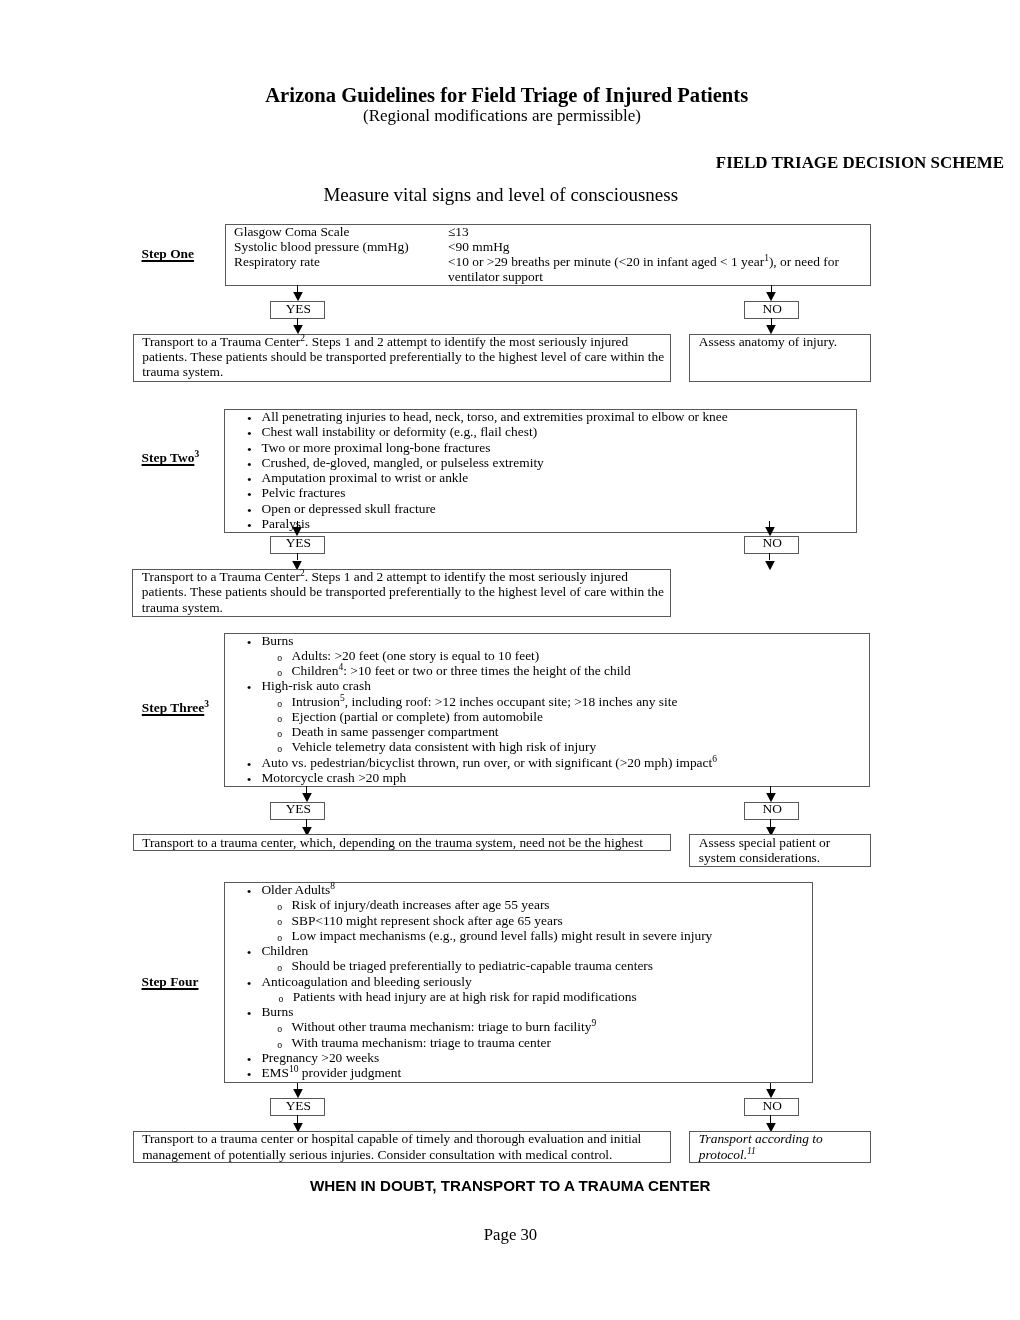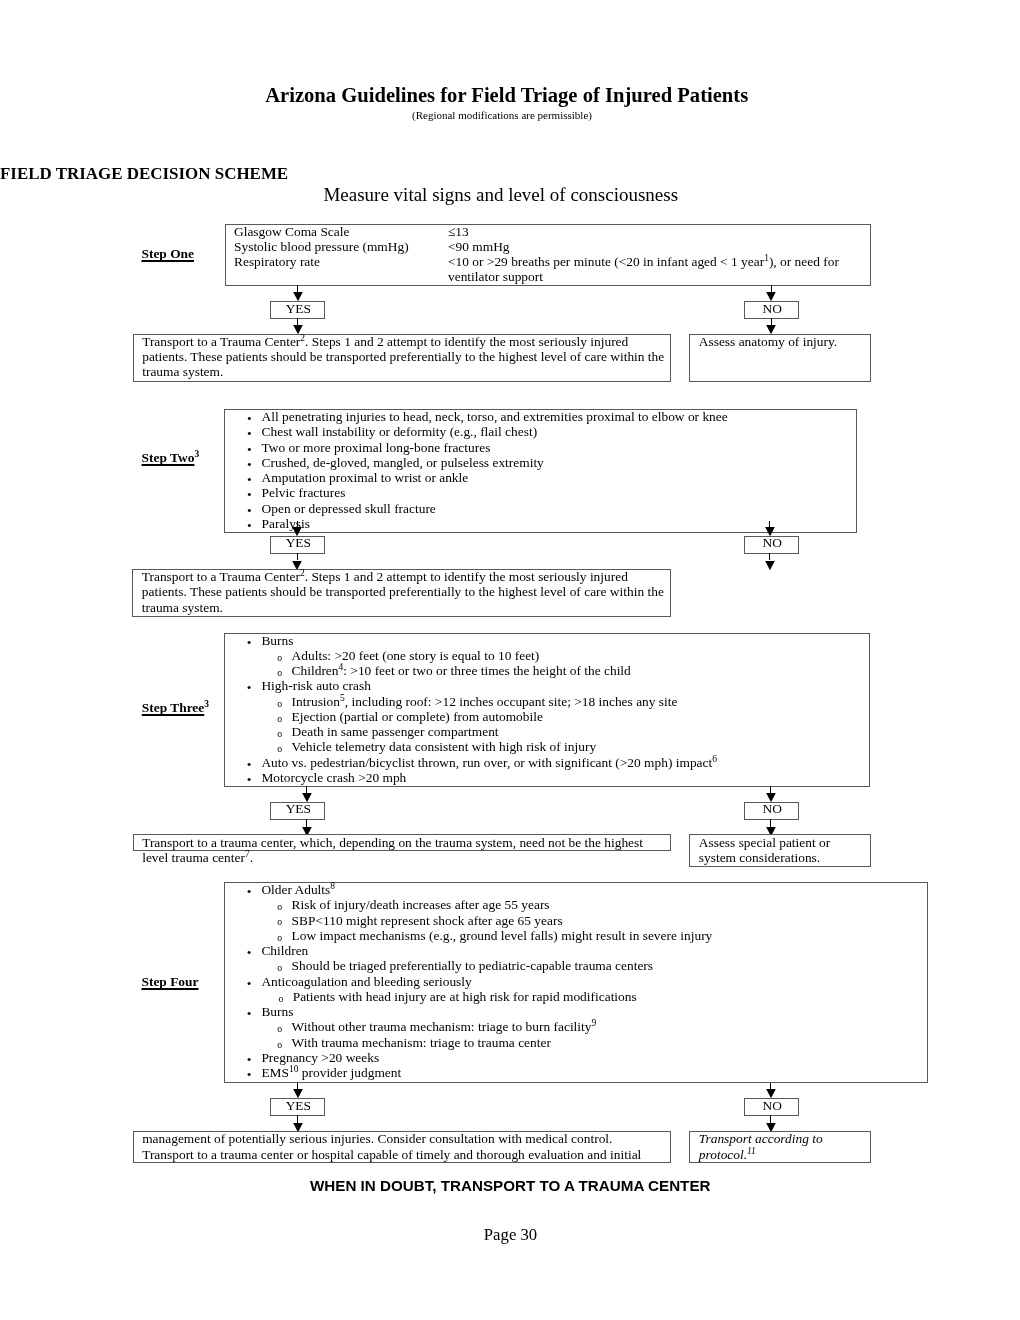--- a/index.html
+++ b/index.html
@@ -6,22 +6,22 @@
   html,body{margin:0;padding:0;}
   body{width:1020px;height:1320px;background:#ffffff;color:#000000;
        font-family:"Liberation Serif",serif;font-size:13.42px;position:relative;overflow:hidden;
        -webkit-font-smoothing:antialiased;}
   .page{position:relative;width:1020px;height:1320px;transform:translateZ(0);}
 
   
   .doc-title{position:absolute;left:0;top:84.3px;width:1013.4px;text-align:center;
              font-size:20.6px;line-height:23.7px;font-weight:bold;}
   .doc-subtitle{position:absolute;left:0;top:105.8px;width:1004px;text-align:center;
-             font-size:11px;line-height:19.2px;}
-  .section-heading{position:absolute;left:0;top:164px;width:1004px;text-align:left;
+             font-size:17px;line-height:19.2px;}
+  .section-heading{position:absolute;left:0;top:153px;width:1004px;text-align:right;
              font-size:16.94px;line-height:19.5px;font-weight:bold;}
   .intro{position:absolute;left:0;top:186.7px;width:1001.5px;text-align:center;
              font-size:19px;line-height:15.3px;}
   .footer-note{position:absolute;left:0;top:1176.8px;width:1020.5px;text-align:center;
              font-family:"Liberation Sans",sans-serif;font-size:15.2px;line-height:17.5px;font-weight:bold;}
   .page-number{position:absolute;left:0;top:1225.0px;width:1021px;text-align:center;
              font-size:16.7px;line-height:19.2px;}
 
   
   .step-label{position:absolute;font-size:13.42px;font-weight:bold;white-space:nowrap;}
@@ -219,33 +219,32 @@
 <div class="vline" style="left:769.90px;top:819.20px;height:7.40px;"></div>
 <div class="arrowhead" style="left:765.60px;top:826.60px;">
       <svg viewBox="0 0 10 10" width="10" height="10">
         <polygon points="0.2,0 9.8,0 5,9.2" fill="#000"></polygon>
       </svg>
     </div>
 
 <div class="box" style="left:132.6px;top:834.4px;width:538.1px;height:17px;">
   <div class="box-inner">
         <div>Transport to a trauma center, which, depending on the trauma system, need not be the highest</div>
-  <div><span>level trauma center</span><span class="sup">7</span><span>.</span></div>
       </div>
 </div>
 <div class="box" style="left:689.2px;top:834.4px;width:182.0px;height:32.6px;">
   <div class="box-inner">
         <div>Assess special patient or</div>
   <div>system considerations.</div>
       </div>
 </div>
 
 <div class="step-label" style="left:141.5px;top:974.2px;"><u>Step Four</u></div>
 
-<div class="box" style="left:224.1px;top:881.9px;width:704px;height:200.7px;">
+<div class="box" style="left:224.1px;top:881.9px;width:589px;height:200.7px;">
   <div class="box-inner blist" style="padding-left:0;">
     <div class="li1"><span>Older Adults</span><span class="sup">8</span></div>
     <div class="li2">Risk of injury/death increases after age 55 years</div>
     <div class="li2">SBP&lt;110 might represent shock after age 65 years</div>
     <div class="li2">Low impact mechanisms (e.g., ground level falls) might result in severe injury</div>
     <div class="li1">Children</div>
     <div class="li2">Should be triaged preferentially to pediatric-capable trauma centers</div>
     <div class="li1">Anticoagulation and bleeding seriously</div>
     <div class="li2 indent">Patients with head injury are at high risk for rapid modifications</div>
     <div class="li1">Burns</div>
@@ -283,22 +282,22 @@
     </div>
 <div class="vline" style="left:769.90px;top:1115.20px;height:7.40px;"></div>
 <div class="arrowhead" style="left:765.60px;top:1122.60px;">
       <svg viewBox="0 0 10 10" width="10" height="10">
         <polygon points="0.2,0 9.8,0 5,9.2" fill="#000"></polygon>
       </svg>
     </div>
 
 <div class="box" style="left:132.6px;top:1131.2px;width:538.1px;height:32.3px;">
   <div class="box-inner">
-        <div>management of potentially serious injuries. Consider consultation with medical control.</div>
-  <div>Transport to a trauma center or hospital capable of timely and thorough evaluation and initial</div>
+        <div>Transport to a trauma center or hospital capable of timely and thorough evaluation and initial</div>
+  <div>management of potentially serious injuries. Consider consultation with medical control.</div>
       </div>
 </div>
 <div class="box" style="left:689.2px;top:1131.2px;width:182.0px;height:32.3px;font-style:italic;">
   <div class="box-inner">
         <div>Transport according to</div>
   <div><span>protocol.</span><span class="sup">11</span></div>
       </div>
 </div>
 
 <div class="footer-note">WHEN IN DOUBT, TRANSPORT TO A TRAUMA CENTER</div>

